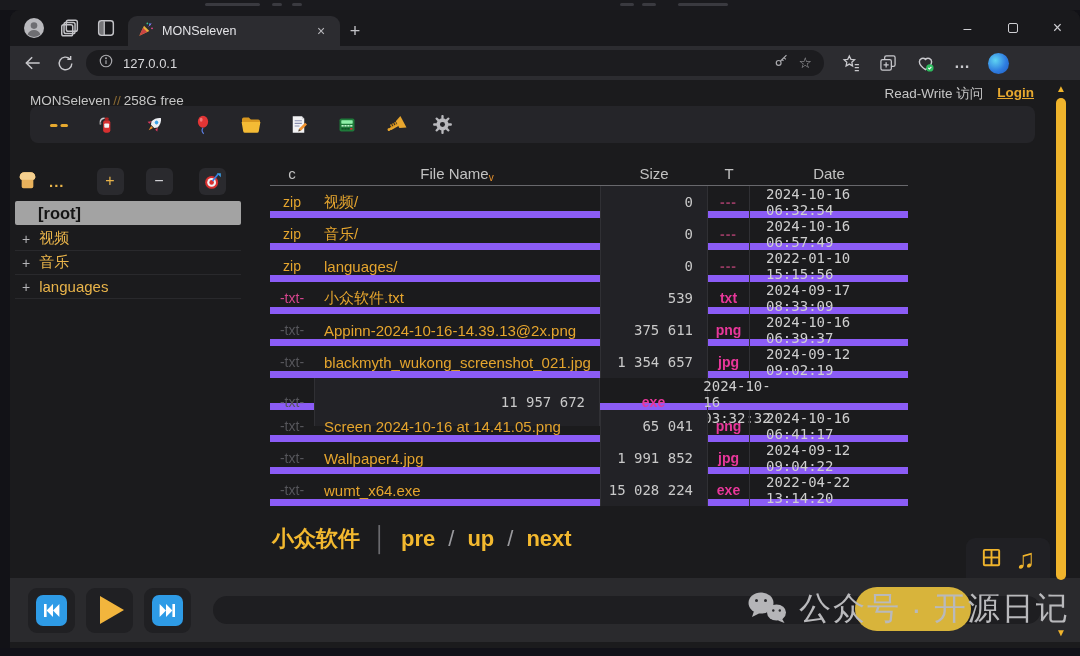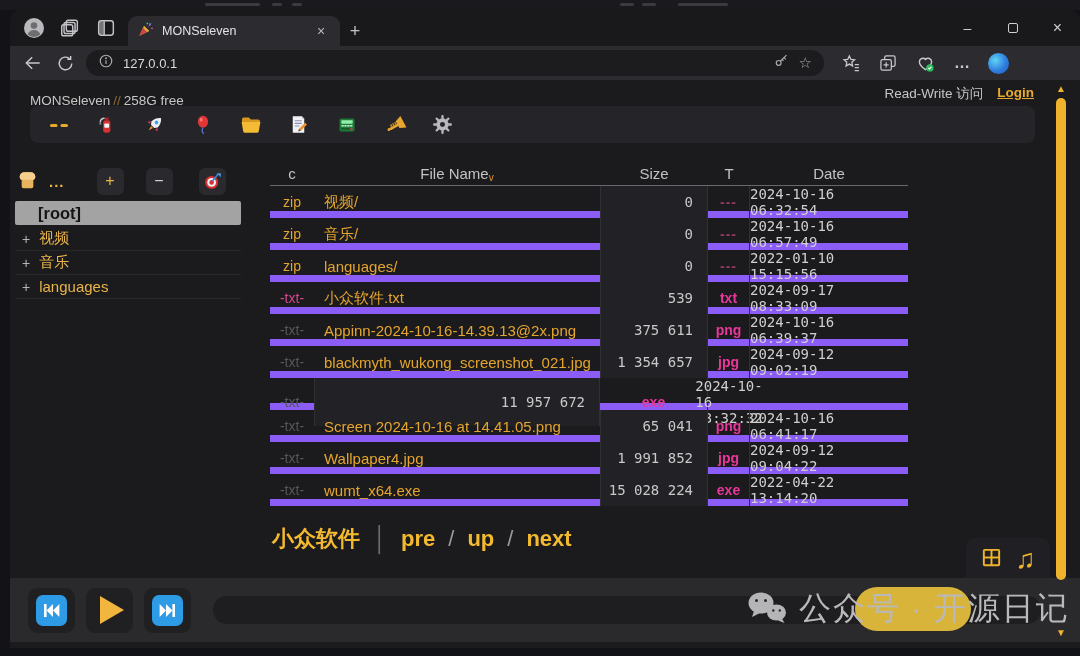--- a/index.html
+++ b/index.html
@@ -73,21 +73,21 @@
   .thead { height:24px; color:#c2c2c2; font-size:15px; border-bottom:1px solid #68686c; }
   .thead .h { display:flex; align-items:center; justify-content:center; }
   .sort-v { color:#e7922f; font-size:10px; margin-top:8px; }
   .trow { height:32px; font-size:15px; border-bottom:7px solid #8b5cf6; }
   .cell { display:flex; align-items:center; text-decoration:none; }
   .cell.c { justify-content:center; font-size:14px; }
   .cell.name { padding-left:10px; color:#e5a52e; white-space:nowrap; overflow:hidden; }
   .cell.size { font-family:"DejaVu Sans Mono",monospace; justify-content:flex-end; padding-right:14px; color:#c9c9c9;
                font-size:14px; background:#222226; border-left:1px solid #303034; border-right:1px solid #303034; }
   .cell.type { justify-content:center; font-size:14px; font-weight:600; border-right:1px solid #303034; }
-  .cell.date { font-family:"DejaVu Sans Mono",monospace; justify-content:center; color:#cfcfcf; font-size:14px; }
+  .cell.date { font-family:"DejaVu Sans Mono",monospace; justify-content:center; color:#cfcfcf; font-size:14px;margin-left:16px; }
   .trow.dir .c { color:#e5a52e; }
   .trow.file .c { color:#55555a; }
   .trow .c.pink { color:#d4458d; }
   .trow.dir .type { color:#953a62; letter-spacing:1px; }
   .trow.file .type { color:#e8379a; }
 
   
   .footer-links { position:absolute; left:262px; top:444px; display:flex; align-items:center; gap:13px;
                   font-weight:700; font-size:22px; color:#f3b92f; }
   .footer-links a { color:#f3b92f; text-decoration:none; }

